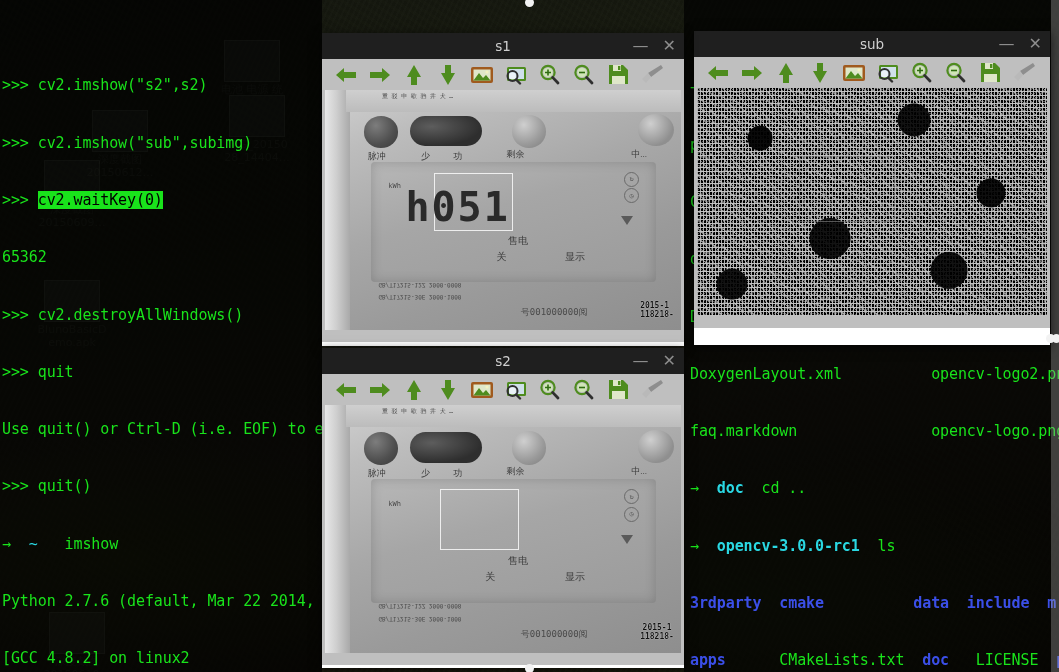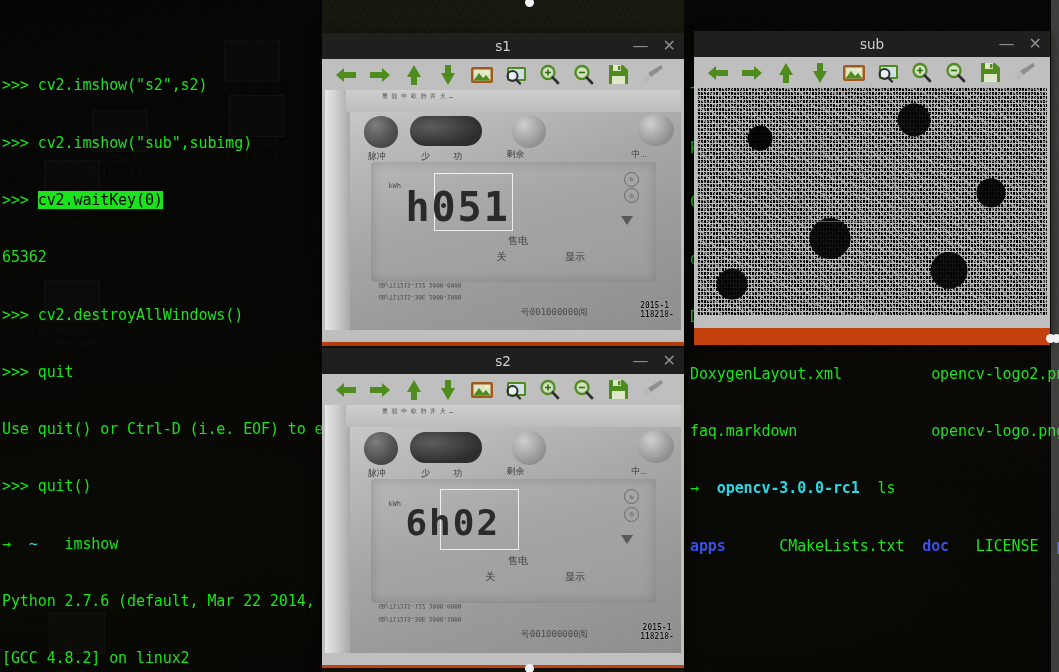--- a/index.html
+++ b/index.html
@@ -43,21 +43,21 @@
   }
   #term-left{left:0;top:0;width:1059px;height:672px;}
   #term-right{left:684px;top:0;width:375px;height:672px;background:rgba(0,0,0,.70);}
   .term .ln{display:block;height:19.1px;}
   .hl{background:#19e31b;color:#000;}
   .cy{color:#2ad8e3;}
   .bl{color:#3b4fe8;}
   .gr{color:#19e31b;}
 
   
-  .cvwin{position:absolute;background:#c2410c;box-shadow:0 2px 10px rgba(0,0,0,.65);}
+  .cvwin{position:absolute;background:#ffffff;box-shadow:0 2px 10px rgba(0,0,0,.65);}
   .cvtitle{
     height:26px;background:#1f1f1f;color:#cfcfcf;
     display:flex;align-items:center;justify-content:center;position:relative;
     font-family:"DejaVu Sans","Liberation Sans",sans-serif;font-size:13.5px;
   }
   .cvtitle .tlabel{pointer-events:none;}
   .winbtns{position:absolute;right:8px;top:0;height:26px;display:flex;align-items:center;gap:14px;}
   .winbtns span{color:#8d8d8d;font-size:16px;line-height:1;}
   .cvtoolbar{height:31px;background:#bfbfbf;display:flex;align-items:center;padding-left:7px;gap:0;}
   .tbtn{width:34px;height:29px;display:flex;align-items:center;justify-content:center;}
@@ -140,21 +140,23 @@
 
   <div class="term" id="term-right">
     <div style="padding:2px 0 0 6px;">
       <span class="ln"><span class="gr">→  </span><span class="cy" style="font-weight:bold;">py_optimization</span><span class="gr">  ls</span></span>
       <span class="ln gr">py_optimization.markdown</span>
       <span class="ln gr">CMakeLists.txt            opencv.bib</span>
       <span class="ln gr">disabled_doc_warnings.txt  opencv.ico</span>
       <span class="ln gr">Doxyfile.in                opencv.jpg</span>
       <span class="ln gr">DoxygenLayout.xml          opencv-logo2.png</span>
       <span class="ln gr">faq.markdown               opencv-logo.png</span>
+      <span class="ln"><span class="gr">→  </span><span class="cy" style="font-weight:bold;">doc</span><span class="gr">  cd ..</span></span>
       <span class="ln"><span class="gr">→  </span><span class="cy" style="font-weight:bold;">opencv-3.0.0-rc1</span><span class="gr">  ls</span></span>
+      <span class="ln"><span class="bl" style="font-weight:bold;">3rdparty  cmake          </span><span class="bl" style="font-weight:bold;">data  include  m</span></span>
       <span class="ln"><span class="bl" style="font-weight:bold;">apps      </span><span class="gr">CMakeLists.txt  </span><span class="bl" style="font-weight:bold;">doc   </span><span class="gr">LICENSE  </span><span class="bl" style="font-weight:bold;">p</span></span>
       
       
       
       
       
       
       
       
       
@@ -509,21 +511,20 @@
         <div class="knob" style="left:52.5%;top:10.5%;width:9.5%;height:13.5%;background:radial-gradient(circle at 35% 30%,#cfcfcf,#9a9a9a 60%,#7d7d7d 100%);"></div>
         <div class="knob" style="left:88%;top:10%;width:10%;height:13.5%;background:radial-gradient(circle at 35% 30%,#cfcfcf,#8f8f8f 70%);"></div>
         <div class="lbl" style="left:12%;top:25%;">脉冲</div>
         <div class="lbl" style="left:27%;top:25%;">少</div>
         <div class="lbl" style="left:36%;top:25%;">功</div>
         <div class="lbl" style="left:51%;top:24%;">剩余</div>
         <div class="lbl" style="left:86%;top:24%;">中...</div>
         <div class="lcd" style="left:13%;top:30%;width:80%;height:50%;">
           <div class="roi" style="left:24%;top:8%;width:27%;height:47%;"></div>
           <div class="tiny" style="left:6%;top:17%;font-size:7px;">kWh</div>
-          <div class="digits" style="left:12%;top:18%;font-size:36px;">6h02</div>
           <div class="lbl" style="left:48%;top:60%;font-size:10px;">售电</div>
           <div class="lbl" style="left:40%;top:73%;font-size:10px;">关</div>
           <div class="lbl" style="left:68%;top:73%;font-size:10px;">显示</div>
           <div class="circ" style="right:6%;top:8%;width:13px;height:13px;">↻</div>
           <div class="circ" style="right:6%;top:22%;width:13px;height:13px;">◷</div>
           <div class="tri" style="right:8%;top:45%;"></div>
         </div>
         <div class="tiny" style="left:15%;top:80%;transform:scaleY(-1);">GB/T17215-12Z 2000-0008</div>
         <div class="tiny" style="left:15%;top:85%;transform:scaleY(-1);">GB/T17215-30E 2000-1000</div>
         <div class="tiny" style="left:55%;top:90%;font-size:9px;">号001000000阅</div>

